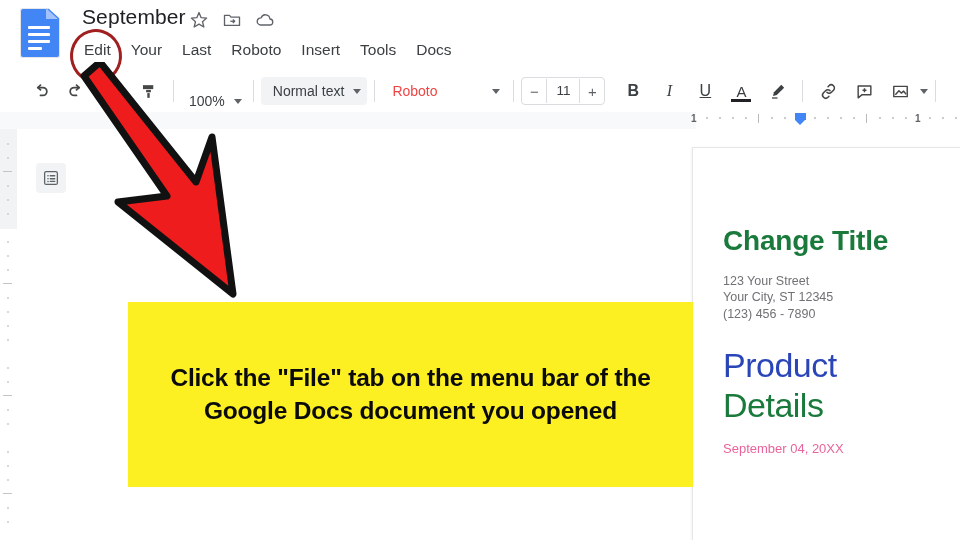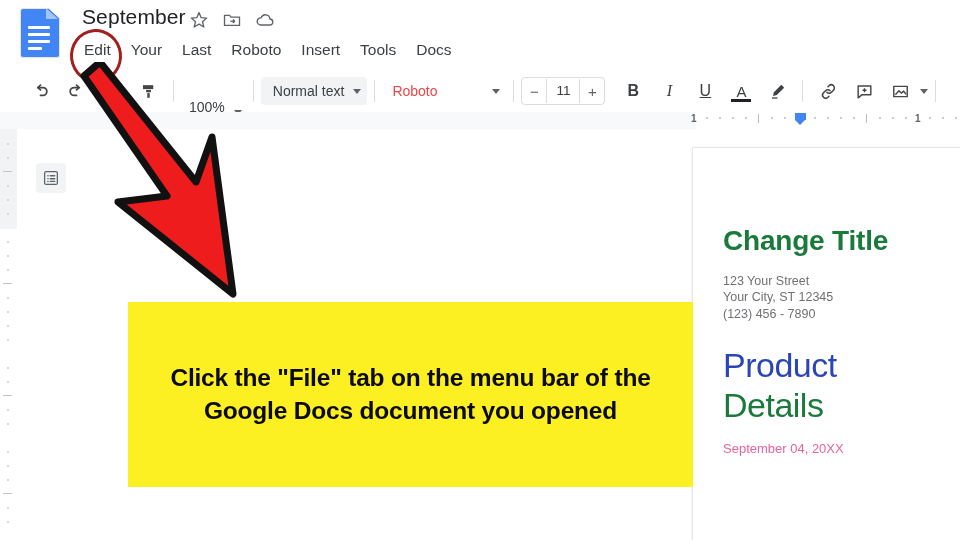--- a/index.html
+++ b/index.html
@@ -54,21 +54,21 @@
 
   
   .toolbar{
     position:absolute;left:0;top:70px;width:960px;height:42px;background:#fff;
     display:flex;align-items:center;
   }
   .tb-ico{width:26px;height:26px;margin:0 5px;color:#444746;display:flex;align-items:center;justify-content:center;}
   .tb-ico svg{width:19px;height:19px;display:block;}
   .tb-sep{width:1px;height:22px;background:#dadce0;margin:0 7px;}
 
-  .tb-zoom{display:flex;align-items:flex-end;height:28px;padding:0 4px 0 8px;border-radius:4px;margin-top:20px;}
+  .tb-zoom{display:flex;align-items:center;height:28px;padding:0 4px 0 8px;border-radius:4px;margin-top:20px;}
   .tb-zoom .lbl{font-size:14px;color:#3c4043;}
   .caret{width:0;height:0;border-left:4px solid transparent;border-right:4px solid transparent;border-top:5px solid #5f6368;margin-left:9px;}
 
   .tb-style{
     display:flex;align-items:center;height:28px;padding:0 6px 0 12px;border-radius:4px;background:#f1f3f4;
   }
   .tb-style .lbl{font-size:14px;color:#3c4043;white-space:nowrap;}
 
   .tb-font{display:flex;align-items:center;height:28px;padding:0 6px 0 10px;border-radius:4px;min-width:108px;}
   .tb-font .lbl{font-size:14px;color:#ef4444;white-space:nowrap;}

